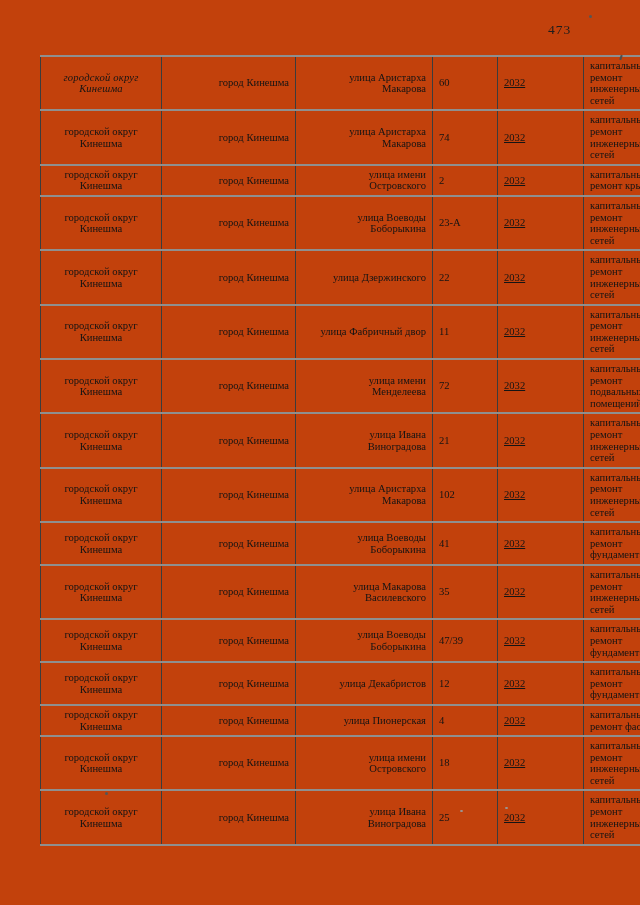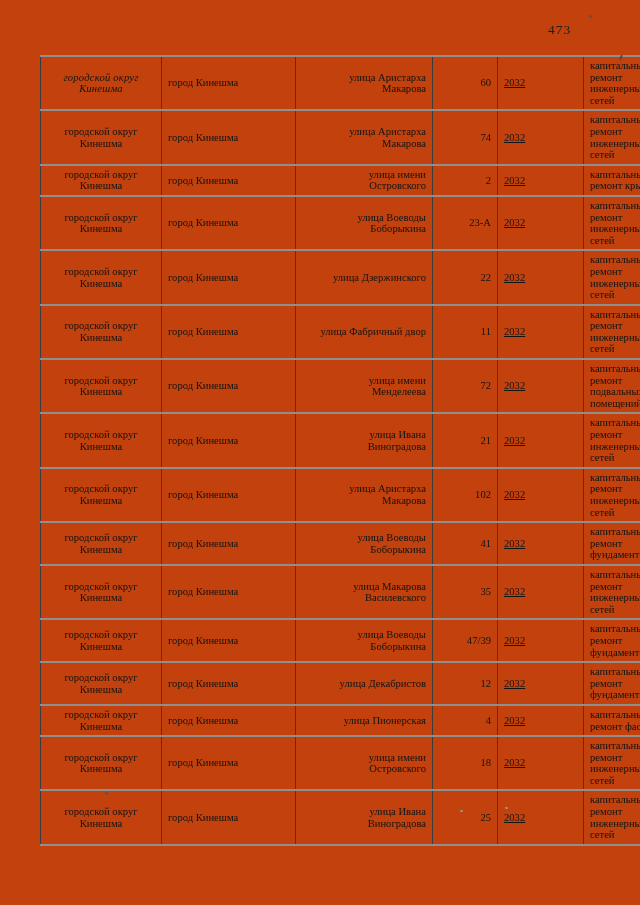--- a/index.html
+++ b/index.html
@@ -36,23 +36,23 @@
     border-right: 1px solid #3c3c3c;
     border-top: 2px solid #8f8f8f;
     border-bottom: 2px solid #8f8f8f;
     padding: 3px 6px;
     vertical-align: middle;
     white-space: pre-line;
     overflow: hidden;
   }
   table.doc-table { border: 1px solid #4a4a4a; }
   td.c-district { width: 108px; text-align: center; }
-  td.c-city     { width: 121px; text-align: left; }
+  td.c-city     { width: 121px; text-align: right; }
   td.c-street   { width: 124px; text-align: right; }
-  td.c-house    { width: 52px;  text-align: right; }
+  td.c-house    { width: 52px;  text-align: left; }
   td.c-year     { width: 73px;  text-align: left; text-decoration: underline; }
   td.c-work     { width: 97px;  text-align: left; }
   tr:first-child td.c-district { font-style: italic; letter-spacing: 0.2px; }
   .speck {
     position: absolute;
     background: #555;
     border-radius: 50%;
   }
   .speck.faint { background: #9a9a9a; }
   .tickmark {

